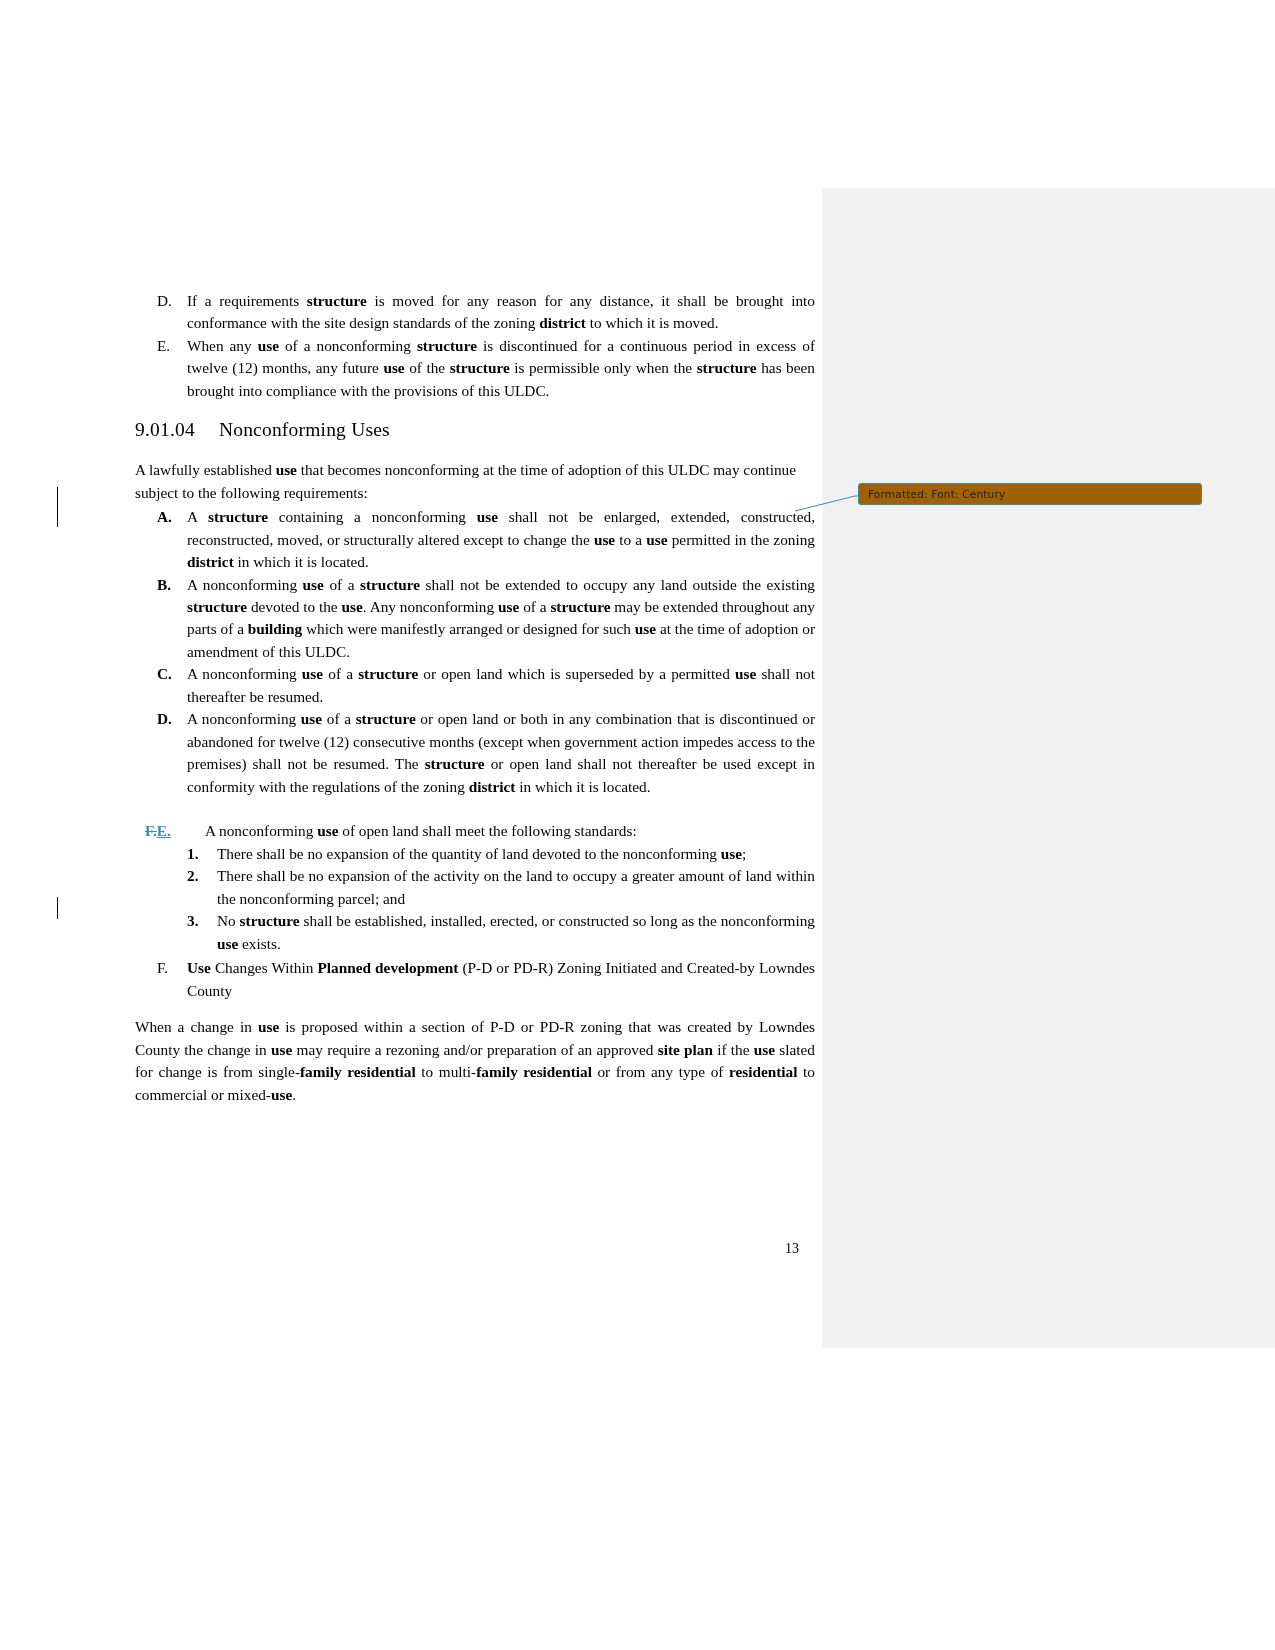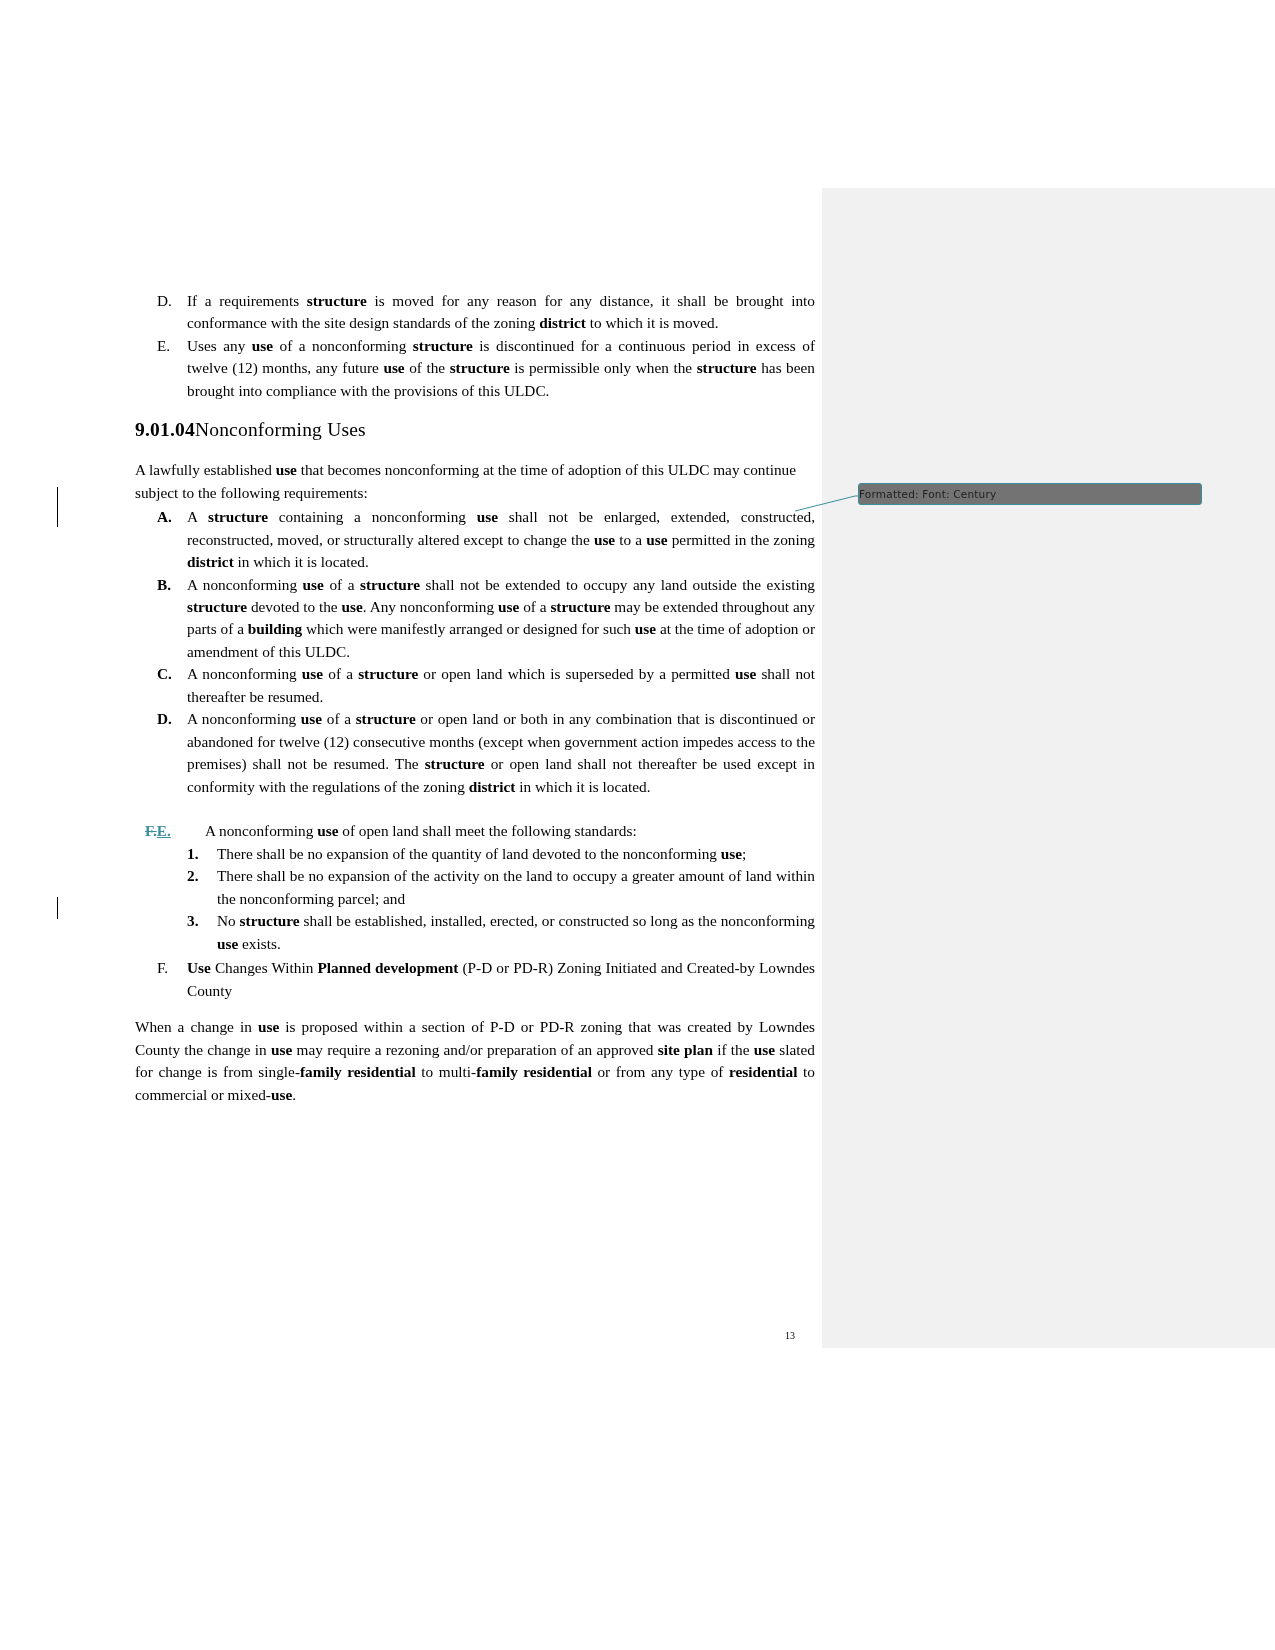--- a/index.html
+++ b/index.html
@@ -26,27 +26,27 @@
     width: 453px;
     height: 1160px;
     background: #f1f1f1;
   }
   .comment-balloon {
     position: absolute;
     left: 858px;
     top: 483px;
     width: 344px;
     height: 22px;
-    background: #737373;
+    background: #a16207;
     border: 1px solid #3a8f9c;
     border-radius: 3px;
     font-family: "DejaVu Sans", sans-serif;
     font-size: 10.5px;
     color: #222222;
-    padding: 4px 0 0 0;
+    padding: 4px 0 0 9px;
     box-sizing: border-box;
     letter-spacing: 0.2px;
   }
   .leader {
     position: absolute;
     left: 795px;
     top: 494px;
     width: 66px;
     height: 18px;
   }
@@ -83,21 +83,21 @@
     width: 28px;
     text-align: left;
   }
 
   .heading {
     font-size: 19.5px;
     font-weight: normal;
     margin: 14px 0 6px 0;
     letter-spacing: 0.2px;
   }
-  .heading .num { margin-right: 0; font-weight: bold; }
+  .heading .num { margin-right: 24px; }
 
   .para {
     margin: 14px 0 2px 0;
     text-align: justify;
   }
   .para.nojust { text-align: left; }
 
   .list-a {
     margin-top: 2px;
   }
@@ -135,22 +135,22 @@
   }
   .spacer { height: 22px; }
   .heading-last {
     font-size: 19.5px;
     margin-top: 18px;
     letter-spacing: 0.1px;
   }
   .page-number {
     position: absolute;
     left: 785px;
-    top: 1330px;
-    font-size: 10px;
+    top: 1241px;
+    font-size: 14px;
   }
   .f-block {
     margin-top: 2px;
   }
   .f-block .fhead {
     position: relative;
     padding-left: 52px;
   }
   .f-block .fhead .marker {
     position: absolute;
@@ -180,21 +180,21 @@
   <div class="change-bar" style="top:897px;height:22px;"></div>
 
   <div class="doc">
 
     <div class="lvl1">
       <span class="marker">D.</span>
       <span><span>If a requirements </span><b>structure</b><span> is moved for any reason for any distance, it shall be brought into conformance with the site design standards of the zoning </span><b>district</b><span> to which it is moved.</span></span>
     </div>
     <div class="lvl1">
       <span class="marker">E.</span>
-      <span><span>Uses any </span><b>use</b><span> of a nonconforming </span><b>structure</b><span> is discontinued for a continuous period in excess of twelve (12) months, any future </span><b>use</b><span> of the </span><b>structure</b><span> is permissible only when the </span><b>structure</b><span> has been brought into compliance with the provisions of this ULDC.</span></span>
+      <span><span>When any </span><b>use</b><span> of a nonconforming </span><b>structure</b><span> is discontinued for a continuous period in excess of twelve (12) months, any future </span><b>use</b><span> of the </span><b>structure</b><span> is permissible only when the </span><b>structure</b><span> has been brought into compliance with the provisions of this ULDC.</span></span>
     </div>
 
     <div class="heading">
       <span class="num">9.01.04</span><span>Nonconforming Uses</span>
     </div>
 
     <div class="para nojust"><span>A lawfully established </span><b>use</b><span> that becomes nonconforming at the time of adoption of this ULDC may continue subject to the following requirements:</span></div>
 
     <div class="list-a">
       <div class="sub">

